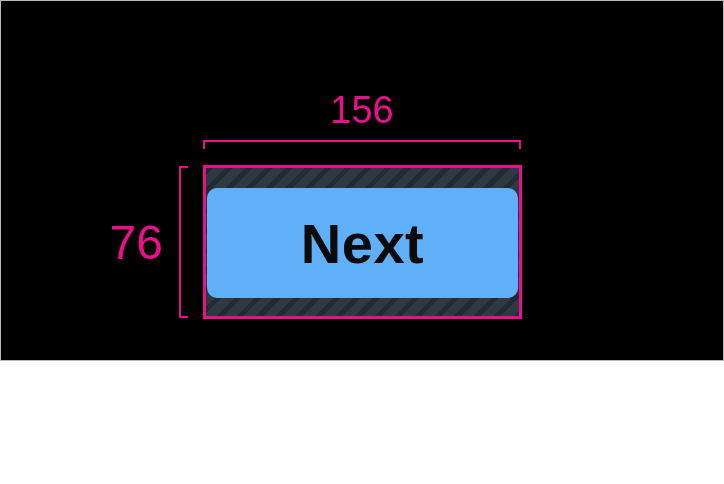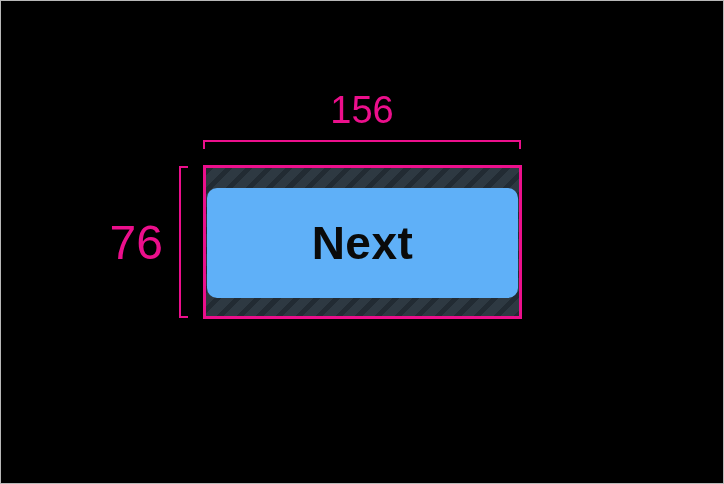--- a/index.html
+++ b/index.html
@@ -1,20 +1,20 @@
 <!DOCTYPE html>
 <html style="--canvas_bg: #000000; --frame_border: #b8b8b8; --measure_pink: #ec0f8c; --button_blue: #5fb0f8; --button_text: #0a0a0a; --hatch_base: #2e3942; --hatch_stripe: #222b33;"><head>
 <meta charset="utf-8">
 <style>
   html, body { margin: 0; padding: 0; background: #ffffff; }
 
   .frame {
     position: relative;
     width: 724px;
-    height: 484px;
+    height: 361px;
     box-sizing: border-box;
     background: var(--canvas_bg, #000000);
     border: 1px solid var(--frame_border, #b8b8b8);
     overflow: hidden;
     font-family: "Liberation Sans", sans-serif;
   }
 
   
   .width-label {
     position: absolute;
@@ -84,21 +84,21 @@
     border: none;
     border-radius: 10px;
     display: flex;
     align-items: center;
     justify-content: center;
     cursor: pointer;
     padding: 0;
   }
 
   .next-label {
-    font-size: 46px;
+    font-size: 56px;
     font-weight: 600;
     letter-spacing: 0.5px;
     color: var(--button_text, #0a0a0a);
     font-family: "Liberation Sans", sans-serif;
   }
 </style>
 </head>
 <body>
 
 <div class="frame">

